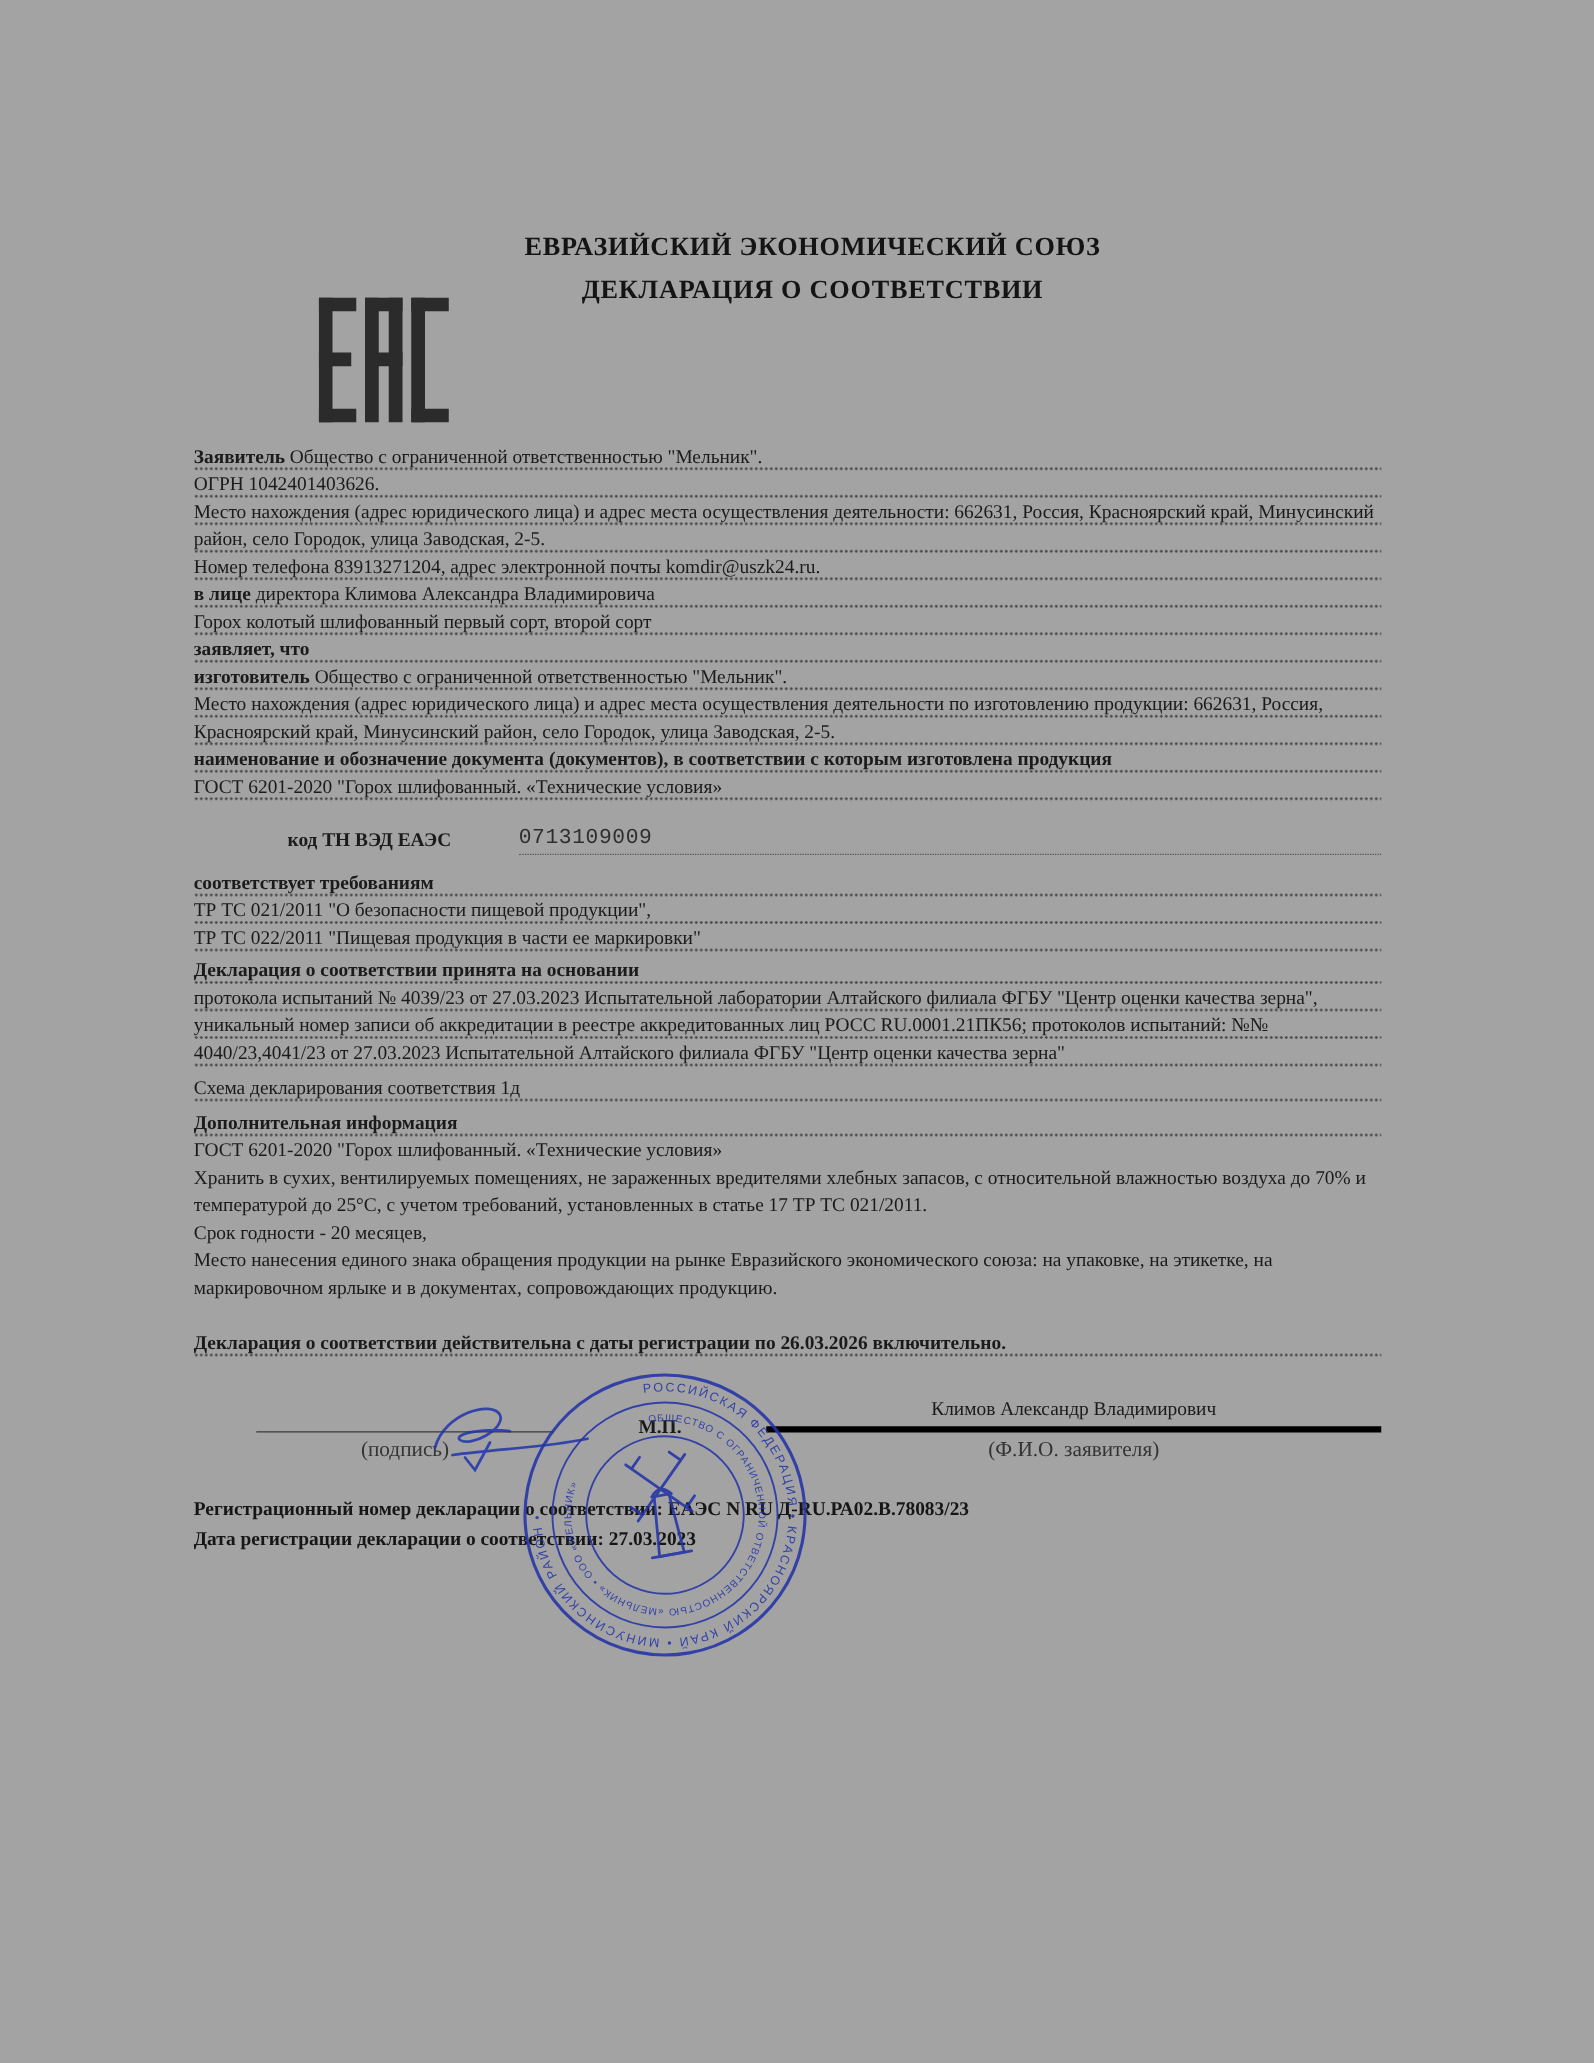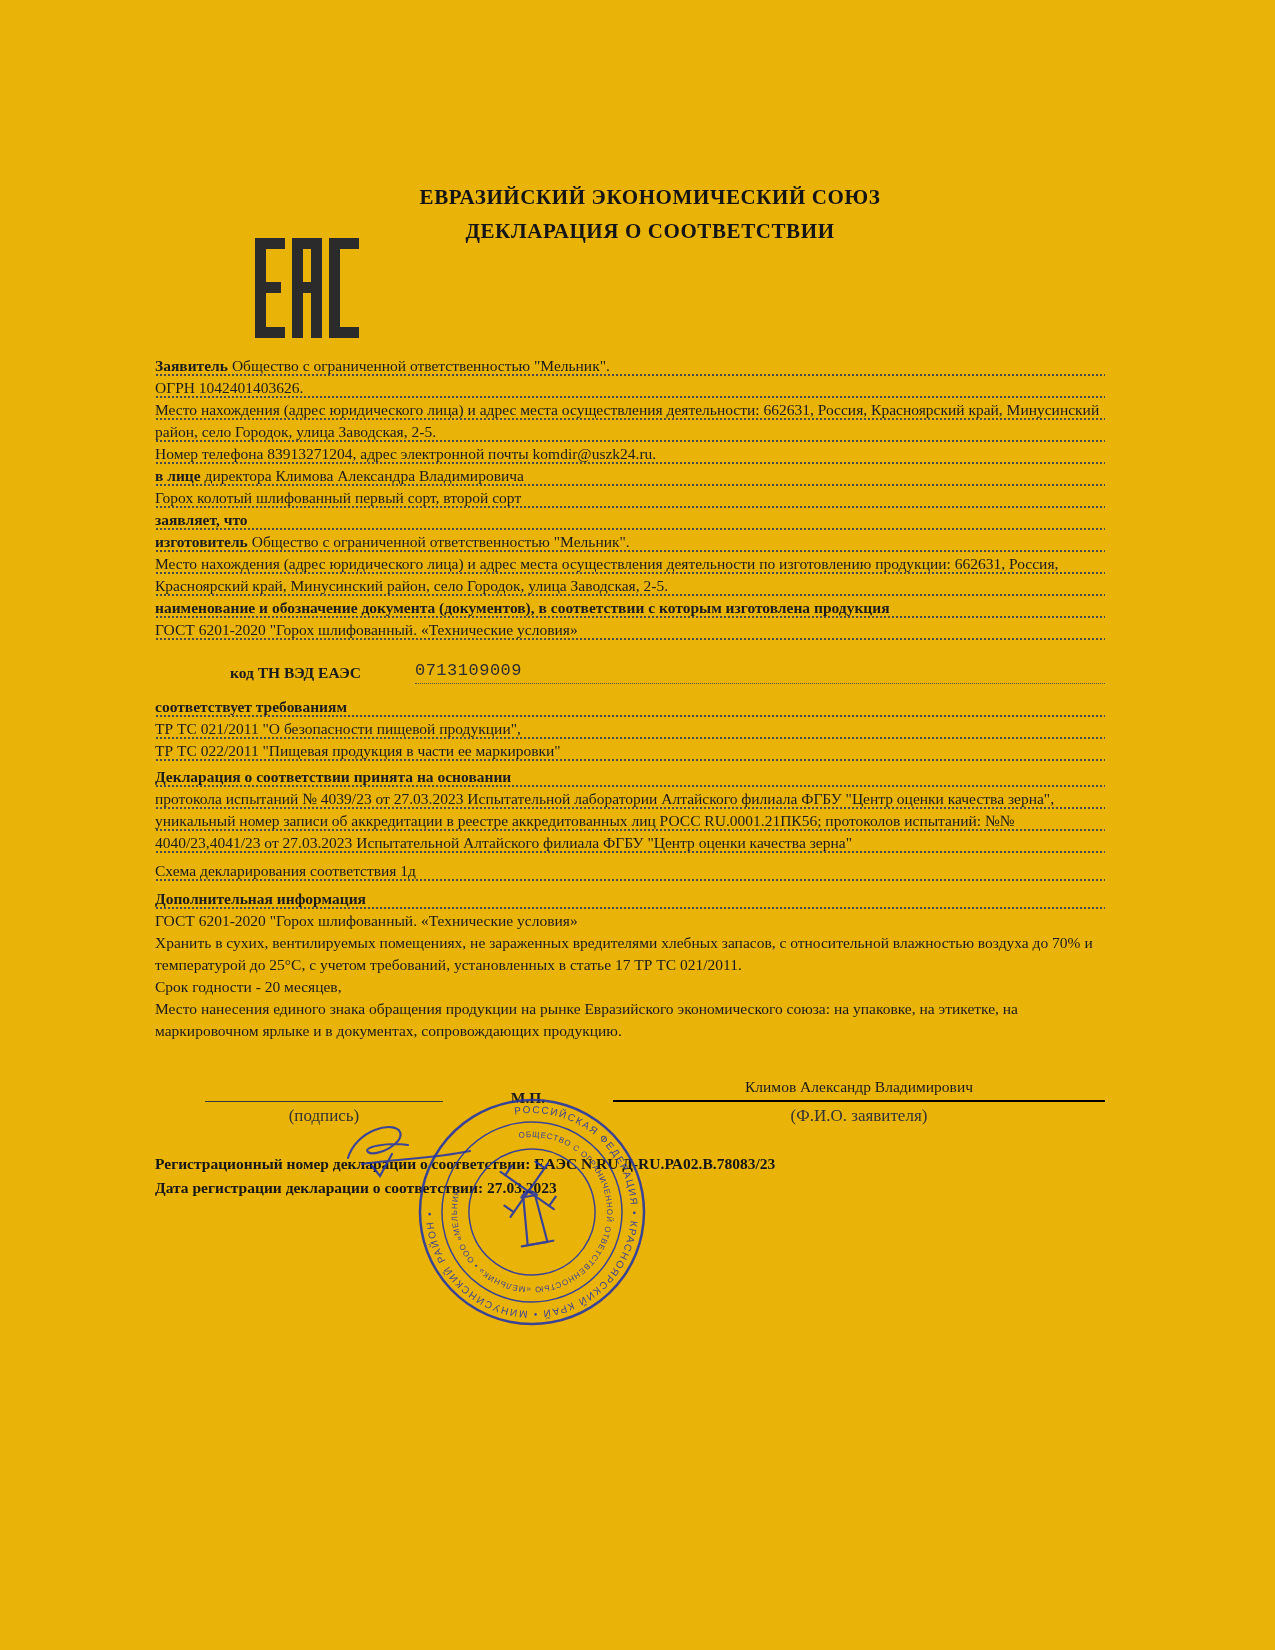--- a/index.html
+++ b/index.html
@@ -1,18 +1,18 @@
 <!DOCTYPE html>
 <html><head>
 <meta charset="utf-8">
 <style>
   * { margin:0; padding:0; box-sizing:border-box; }
   html,body { background:#ffffff; }
   .page {
-    position:relative; width:1275px; height:1650px; background:#eab308;
+    position:relative; width:1275px; height:1650px; background:#a3a3a3;
     font-family:"Liberation Serif", serif; color:#1b1b1b; overflow:hidden;
   }
   
   .titles {
     position:absolute; top:185px; left:80px; width:1140px; text-align:center;
     font-weight:bold; font-size:21px; letter-spacing:0.6px; color:#141414;
   }
   .titles .t2 { margin-top:9px; }
   .eac-logo { position:absolute; top:238px; left:255px; }
   
@@ -32,21 +32,21 @@
   }
   .mt6 { margin-top:6px; } .mt4 { margin-top:4px; }
   .mt22 { margin-top:22px; }
   
   .sig-row { display:flex; margin-top:28px; align-items:flex-end; }
   .sig-left { width:238px; margin-left:50px; }
   .sig-line { border-bottom:1px solid #3a3a3a; height:32px; }
   .caption { text-align:center; font-size:17px; color:#333; padding-top:3px; }
   .sig-mp { width:170px; text-align:center; font-weight:bold; padding-bottom:18px; }
   .sig-right { flex:1; }
-  .sig-name { text-align:center; border-bottom:2px solid #000000; padding-bottom:2px; }
+  .sig-name { text-align:center; border-bottom:5px solid #000000; padding-bottom:2px; }
   .reg-block { margin-top:26px; font-weight:bold; color:#161616; }
   .reg-block .row { margin-top:2px; }
   
   .signature-ink { position:absolute; top:1118px; left:342px; }
   .stamp-wrap { position:absolute; top:1092px; left:412px; width:240px; height:240px;
     transform:rotate(-10deg); opacity:0.88; }
 </style>
 </head>
 <body>
 
@@ -136,20 +136,23 @@
     <p class="ruled mt6">
       <b>Дополнительная информация</b>
     </p>
     <p>
       <span>ГОСТ 6201-2020 "Горох шлифованный. «Технические условия»</span><br>
       <span>Хранить в сухих, вентилируемых помещениях, не зараженных вредителями хлебных запасов, с относительной влажностью воздуха до 70% и температурой до 25°С, с учетом требований, установленных в статье 17 ТР ТС 021/2011.</span><br>
       <span>Срок годности  - 20 месяцев,</span><br>
       <span>Место нанесения единого знака обращения продукции на рынке Евразийского экономического союза: на упаковке, на этикетке, на маркировочном ярлыке и в документах, сопровождающих продукцию.</span>
     </p>
 
+    <p class="ruled mt22">
+      <b>Декларация о соответствии действительна с даты регистрации по 26.03.2026 включительно.</b>
+    </p>
 
     <div class="sig-row row">
       <div class="sig-left">
         <div class="sig-line"></div>
         <div class="caption">(подпись)</div>
       </div>
       <div class="sig-mp">М.П.</div>
       <div class="sig-right">
         <div class="sig-name">Климов Александр Владимирович</div>
         <div class="caption">(Ф.И.О. заявителя)</div>

